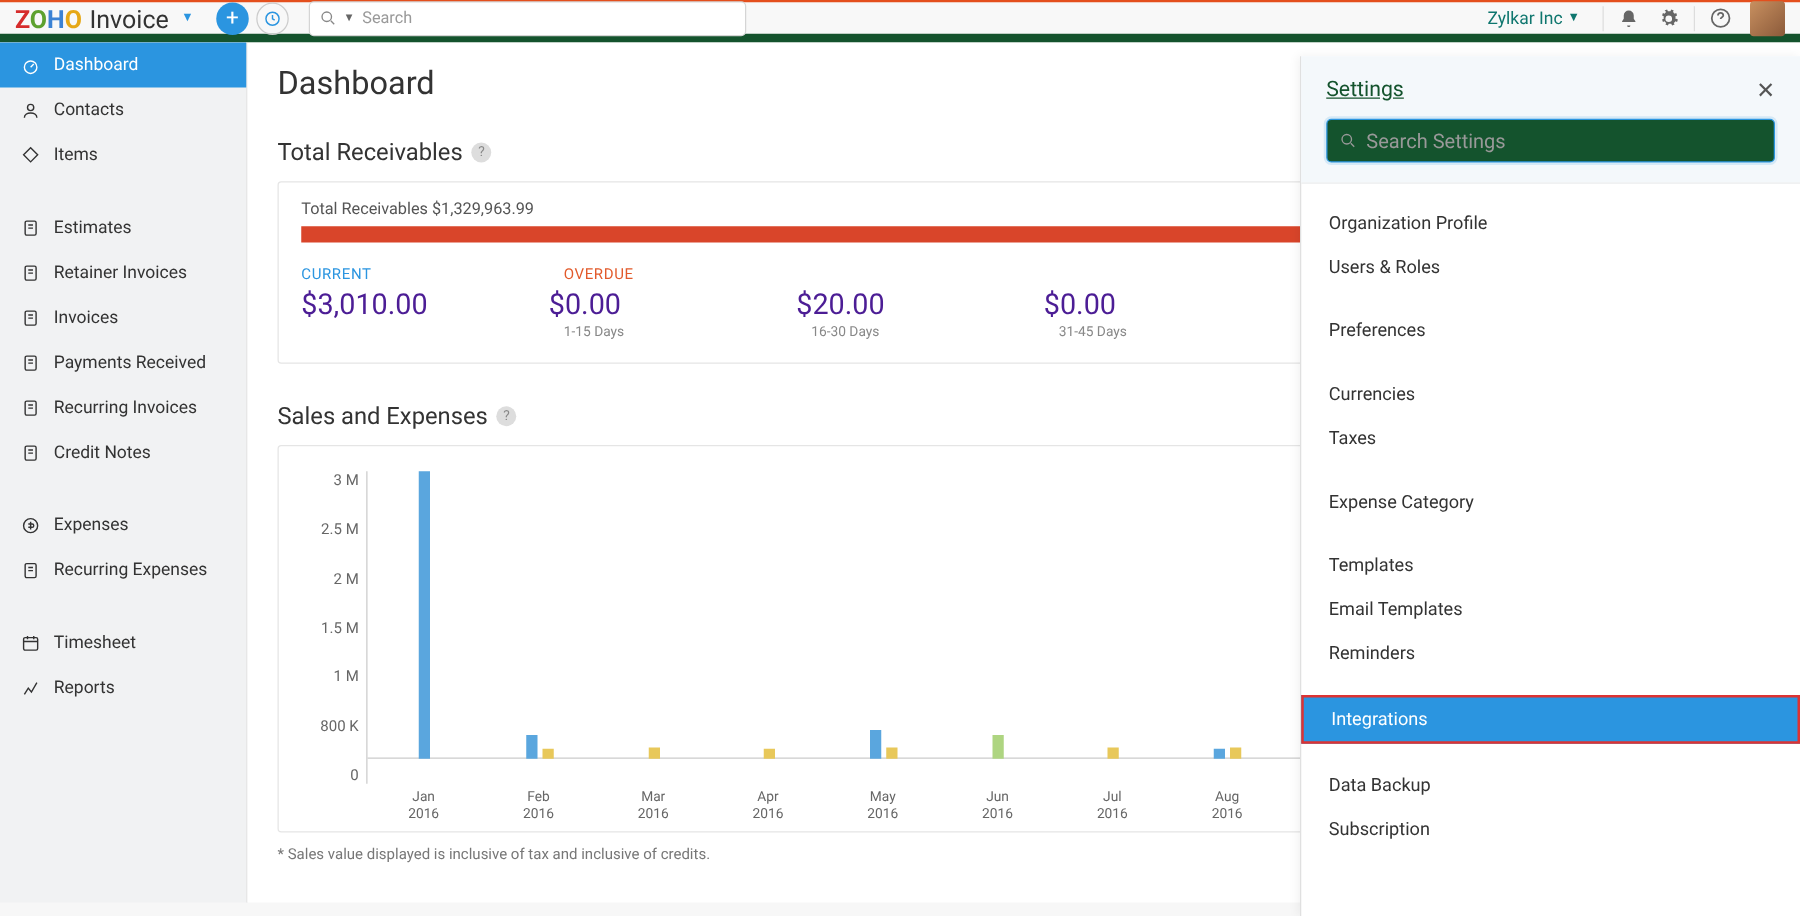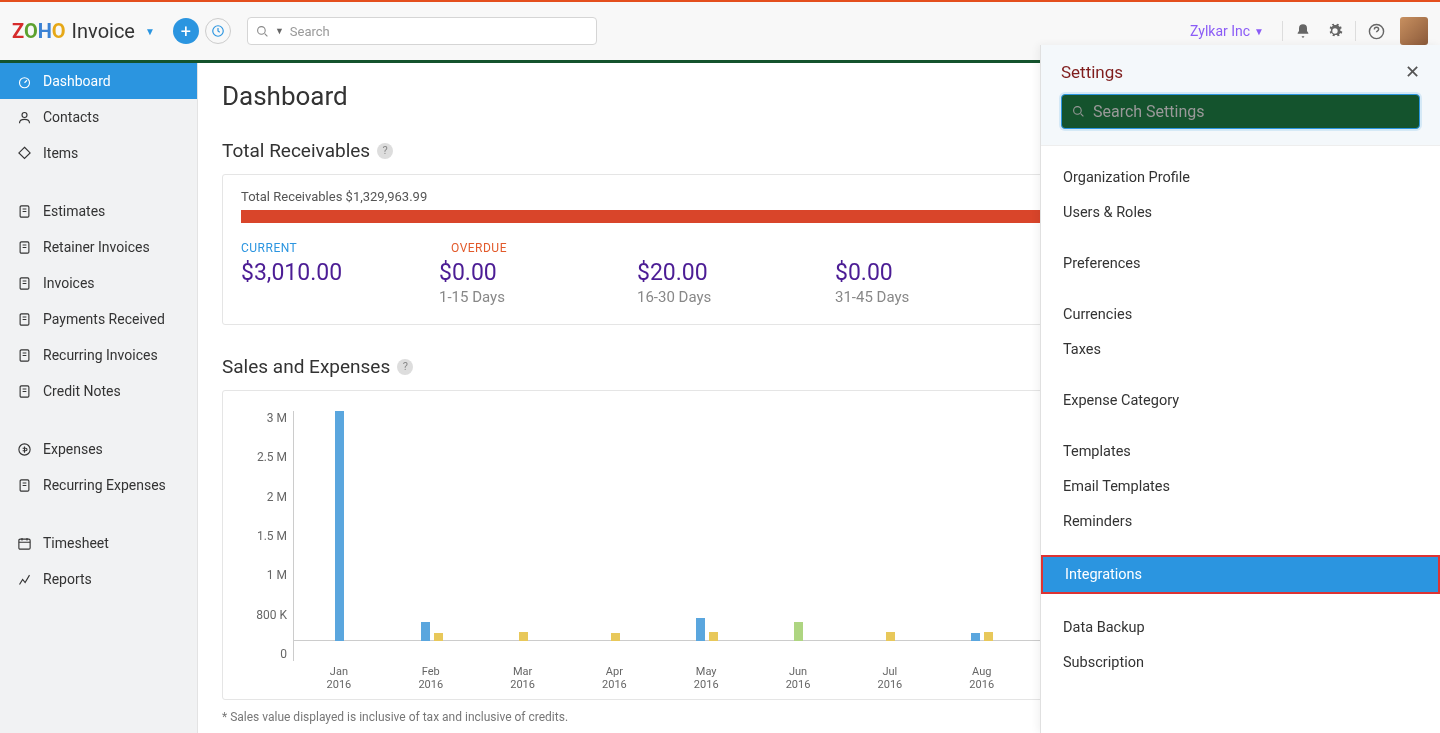--- a/index.html
+++ b/index.html
@@ -2,29 +2,29 @@
 <html><head>
 <meta charset="utf-8">
 <style>
 * { margin:0; padding:0; box-sizing:border-box; font-family:-apple-system,BlinkMacSystemFont,"Segoe UI",Roboto,Arial,sans-serif; }
 body { background:#f7f7f7; width:1440px; height:733px; overflow:hidden; position:relative; }
 
 
 .topline { height:2px; background:#e44f1d; }
 
 
-.topbar { height:61px; background:#f8f8f8; border-bottom:3px solid #14532d; display:flex; align-items:center; padding:0 12px; }
+.topbar { height:32px; background:#f8f8f8; border-bottom:7px solid #14532d; display:flex; align-items:center; padding:0 12px; }
 .logo { display:flex; align-items:center; gap:6px; font-size:20px; color:#333; }
 .logo .z1{color:#d62c2c;font-weight:bold;} .logo .z2{color:#5da12f;font-weight:bold;} .logo .z3{color:#3b82d4;font-weight:bold;} .logo .z4{color:#e6a817;font-weight:bold;}
 .logo-caret { color:#2b95e0; font-size:10px; margin-left:4px; }
 .plusbtn { width:26px; height:26px; border-radius:50%; background:#2b95e0; color:#fff; display:flex; align-items:center; justify-content:center; font-size:18px; margin-left:18px; cursor:pointer; }
 .histbtn { width:26px; height:26px; border-radius:50%; border:1px solid #ccc; color:#2b95e0; display:flex; align-items:center; justify-content:center; margin-left:6px; cursor:pointer; }
 .searchbox { flex:0 0 350px; margin-left:16px; height:28px; border:1px solid #d5d5d5; border-radius:4px; background:#fff; display:flex; align-items:center; padding:0 8px; color:#999; font-size:13px; gap:6px; }
 .spacer { flex:1; }
-.org { font-size:14px; color:#8b5cf6; display:flex; align-items:center; gap:4px; cursor:pointer; margin-right:14px;}
+.org { font-size:14px; color:#0f766e; display:flex; align-items:center; gap:4px; cursor:pointer; margin-right:14px;}
 .org .caret{font-size:10px;}
 .topicon { width:22px; height:22px; color:#666; display:flex; align-items:center; justify-content:center; cursor:pointer; margin:0 5px;}
 .sep { width:1px; height:20px; background:#ddd; margin:0 4px;}
 .avatar { width:28px; height:28px; background:linear-gradient(135deg,#c89060,#8b5a3a); border-radius:3px; margin-left:8px;}
 
 
 .app { display:flex; height:688px; }
 .sidebar { width:198px; background:#f1f2f3; border-right:1px solid #e3e3e3; padding-top:0; }
 .sidebar .item { display:flex; align-items:center; gap:11px; padding:10px 16px; font-size:14px; color:#333; cursor:pointer; }
 .sidebar .item.active { background:#2b95e0; color:#fff; }
@@ -40,40 +40,40 @@
 
 .card { border:1px solid #e5e5e5; border-radius:3px; padding:14px 18px 18px; margin-bottom:30px; }
 .tr-label { font-size:13px; color:#555; margin-bottom:6px; }
 .progressbar { height:13px; background:#d9452a; width:100%; margin-bottom:18px;}
 .buckets { display:flex; gap:0; }
 .bucket { flex:0 0 198px; }
 .bucket .tag { font-size:12px; letter-spacing:0.5px; margin-bottom:4px; }
 .bucket .tag.current { color:#2b95e0; }
 .bucket .tag.overdue { color:#e25a2b;margin-left:12px; }
 .bucket .amount { font-size:23px; color:#4c1d95; font-weight:400; }
-.bucket .sub { font-size:15px; color:#888; margin-top:2px; }
+.bucket .sub { font-size:11px; color:#888; margin-top:2px;margin-left:12px; }
 
 
 .chart-card { border:1px solid #e5e5e5; border-radius:3px; padding:20px 20px 8px; }
 .chart { position:relative; height:250px; display:flex;text-align:right; }
 .yaxis { width:50px; display:flex; flex-direction:column; justify-content:space-between; align-items:flex-end; padding-right:6px; font-size:12px; color:#666;}
 .plot { flex:1; position:relative; border-left:1px solid #ccc; }
 .grid-bottom { position:absolute; left:0; right:0; bottom:20px; height:1px; background:#ccc;}
 .bars { position:absolute; left:0; right:0; bottom:20px; top:0; display:flex; }
 .month-col { flex:1; position:relative; display:flex; justify-content:center; align-items:flex-end; gap:4px;}
 .bar { width:9px; }
 .xaxis { display:flex; padding-left:50px; }
 .xaxis .tick { flex:1; text-align:center; font-size:11px; color:#666; line-height:1.2; padding-top:4px;}
 .footnote { font-size:12px; color:#777; margin-top:10px; }
 
 
 .settings-panel { position:absolute; top:45px; right:0; width:400px; bottom:0; background:#fff; border-left:1px solid #e0e0e0; box-shadow:-2px 0 8px rgba(0,0,0,0.06); z-index:50; }
 .settings-head { background:#f4f8fb; padding:16px 20px 16px; border-bottom:1px solid #eee;}
 .settings-head .row1 { display:flex; justify-content:space-between; align-items:center; margin-bottom:12px;}
-.settings-head h3 { font-size:17px; font-weight:400; color:#7f1d1d;}
+.settings-head h3 { font-size:17px; font-weight:400; color:#14532d;text-decoration:underline;}
 .settings-head .close { font-size:18px; color:#555; cursor:pointer;}
 .settings-search { border:1px solid #2b95e0; border-radius:4px; background:#14532d; padding:7px 10px; display:flex; align-items:center; gap:8px; color:#999; box-shadow:0 0 0 2px rgba(43,149,224,0.15);}
 .settings-list { padding:14px 0 0 0; }
 .settings-list .sitem { padding:9px 22px; font-size:14.5px; color:#333; cursor:pointer; }
 .settings-list .sgroup-gap { height:16px; }
 .settings-list .sitem.highlight { background:#2b95e0; color:#fff; border:2px solid #d33; }
 
 svg { display:block; }
 </style>
 </head>

